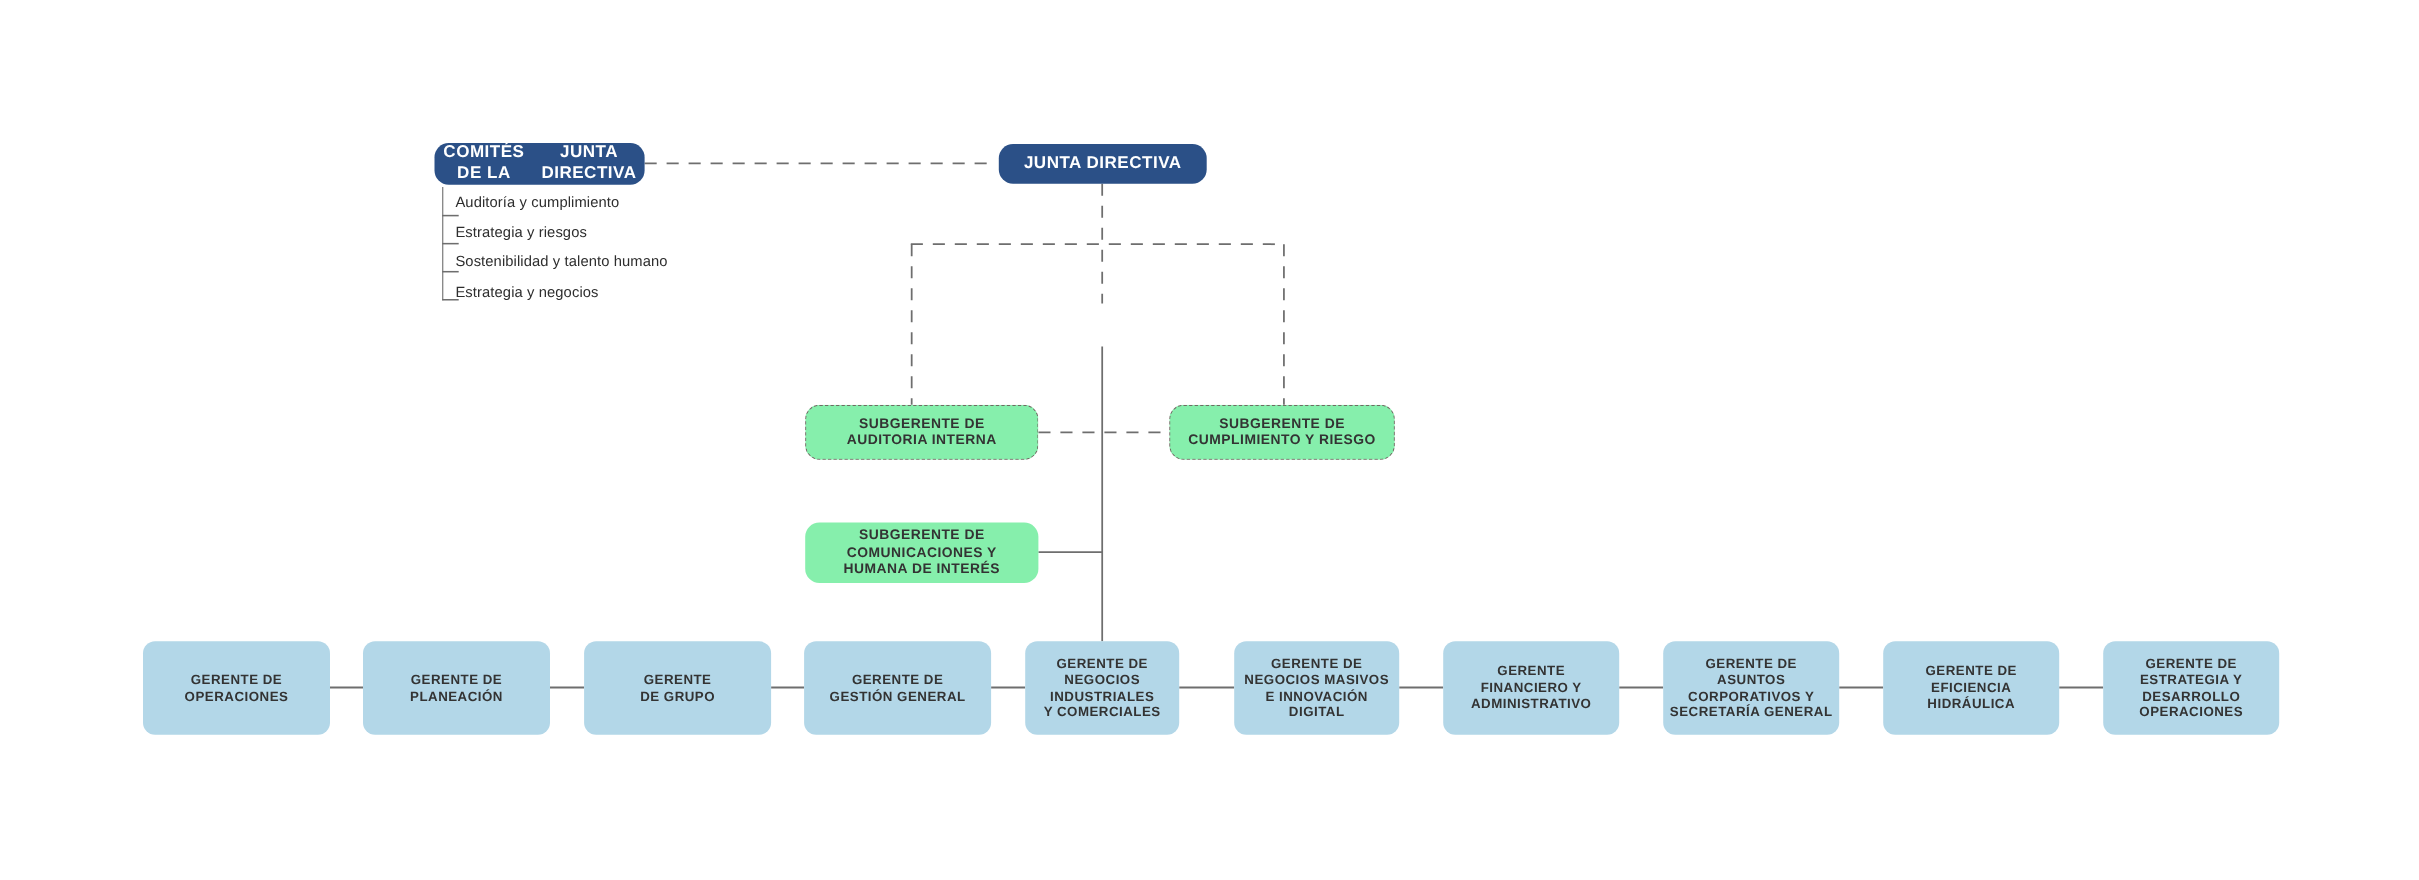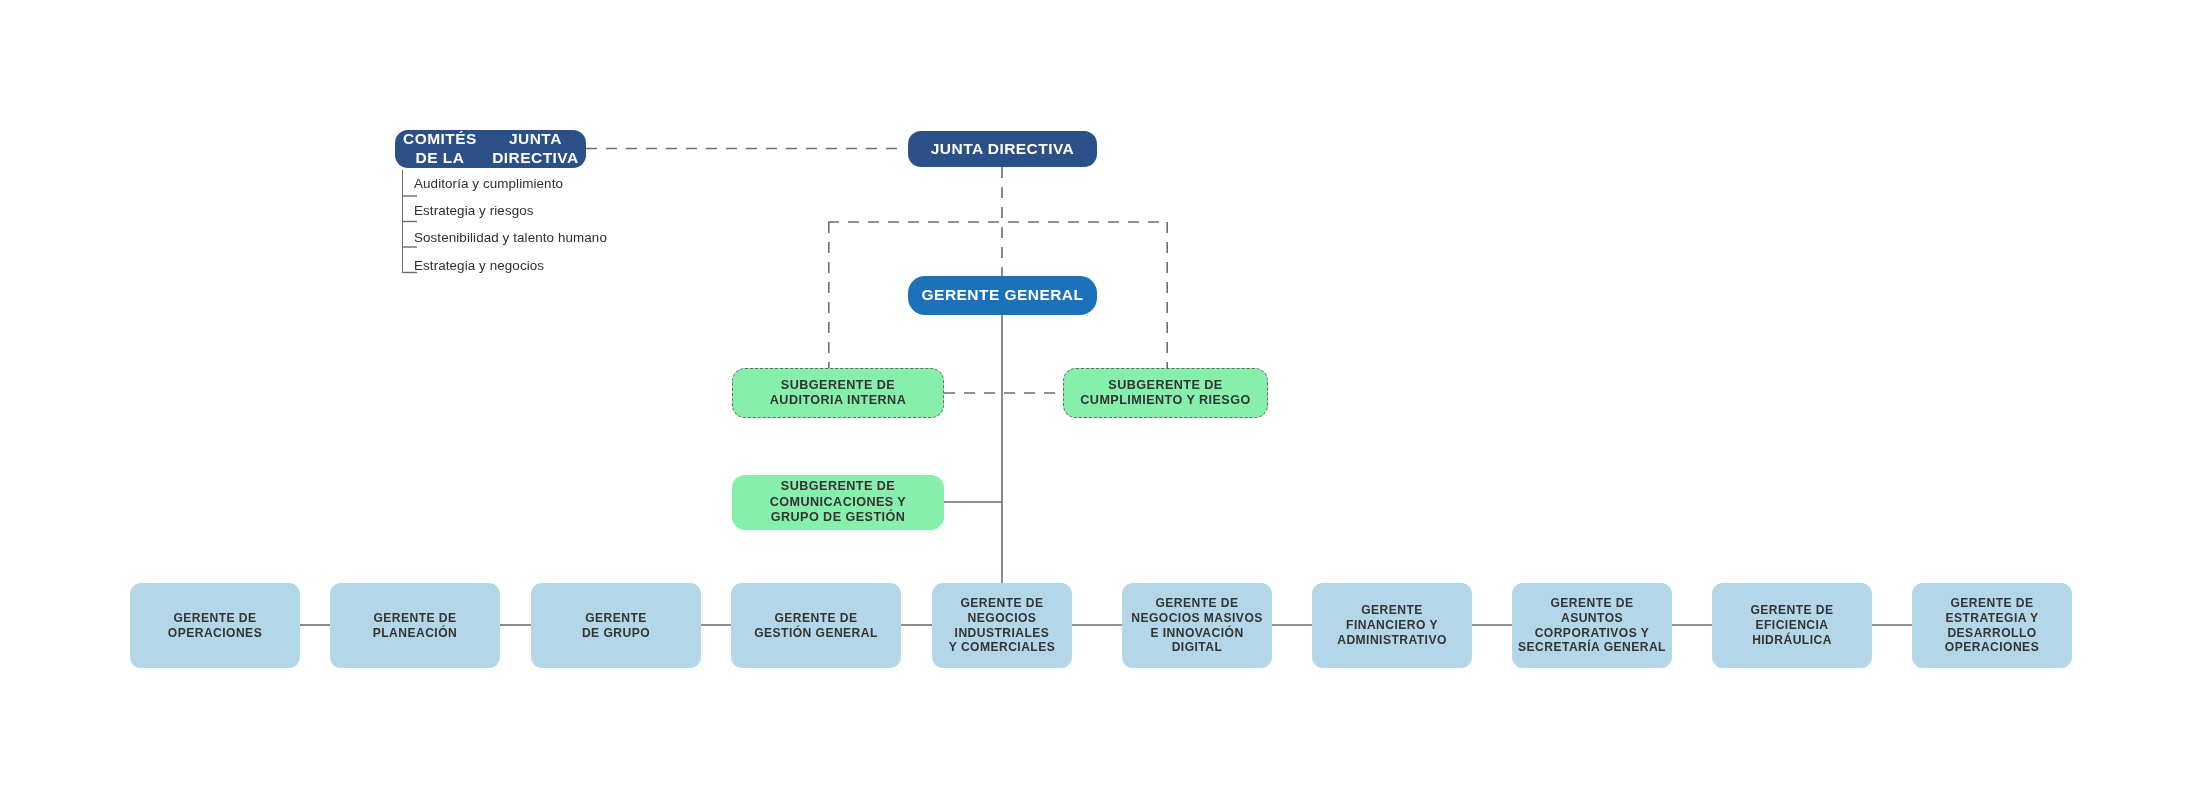--- a/index.html
+++ b/index.html
@@ -150,38 +150,35 @@
     </div>
     <div class="committee-item">
       <span>Estrategia y negocios</span>
     </div>
   </div>
 
   <div class="node node-dark" style="left:908px; top:131px; width:189px; height:36px;">
     <span>JUNTA DIRECTIVA</span>
   </div>
 
-  <div class="node node-mid" style="left:908px; top:276px; width:189px; height:39px;">
-    <span>GERENTE GENERAL</span>
-  </div>
 
   <div class="node node-sub dashed" style="left:732px; top:368px; width:212px; height:50px; flex-direction:column;">
     <span>SUBGERENTE DE</span>
     <span>AUDITORIA INTERNA</span>
   </div>
 
   <div class="node node-sub dashed" style="left:1063px; top:368px; width:205px; height:50px; flex-direction:column;">
     <span>SUBGERENTE DE</span>
     <span>CUMPLIMIENTO Y RIESGO</span>
   </div>
 
   <div class="node node-sub" style="left:732px; top:475px; width:212px; height:55px; flex-direction:column;">
     <span>SUBGERENTE DE</span>
     <span>COMUNICACIONES Y</span>
-    <span>GRUPO DE GESTIÓN</span>
+    <span>HUMANA DE INTERÉS</span>
   </div>
 
   <div class="node node-leaf" style="left:130px; top:583px; width:170px; height:85px; flex-direction:column;">
     <span>GERENTE DE</span>
     <span>OPERACIONES</span>
   </div>
 
   <div class="node node-leaf" style="left:330px; top:583px; width:170px; height:85px; flex-direction:column;">
     <span>GERENTE DE</span>
     <span>PLANEACIÓN</span>

